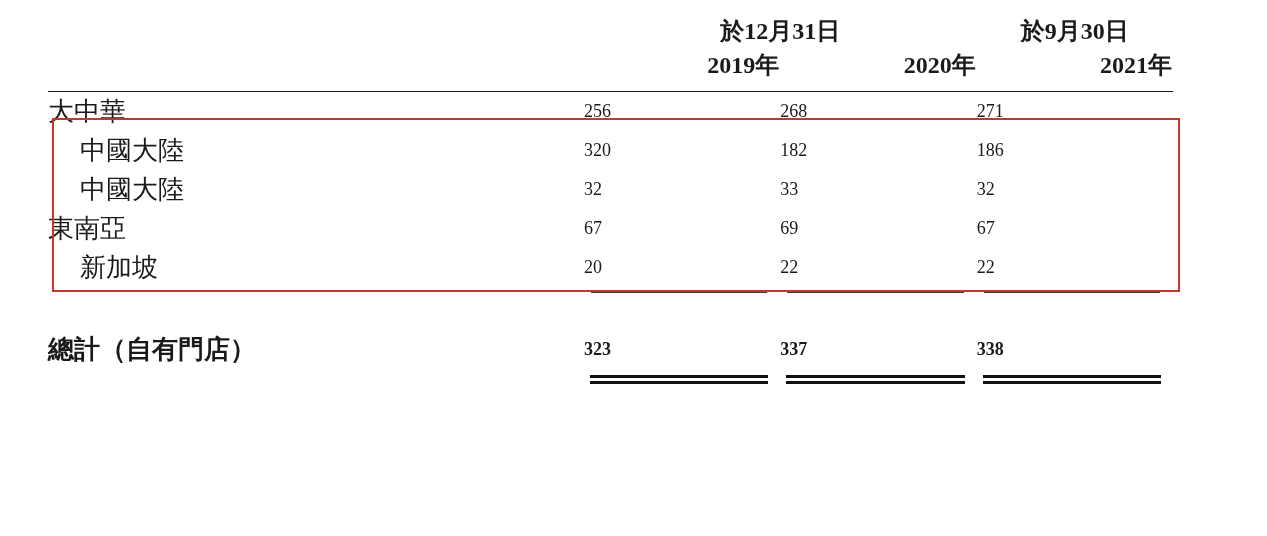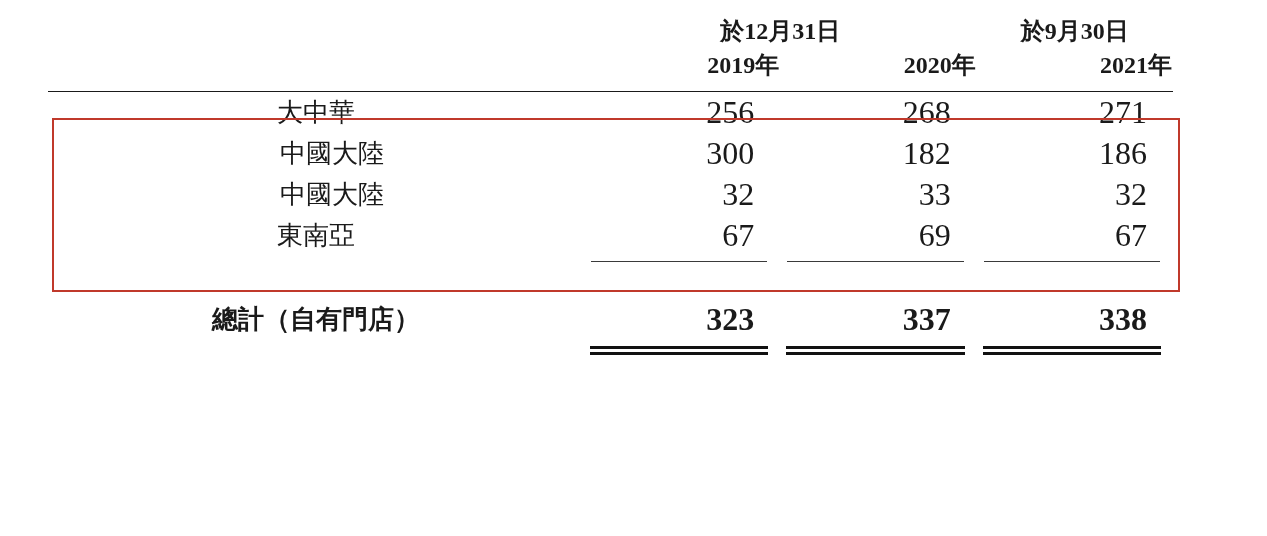--- a/index.html
+++ b/index.html
@@ -51,30 +51,29 @@
   .rule-row td {
     padding: 0;
     height: 1px;
   }
   .rule-line {
     height: 1px;
     background: #1a1a1a;
   }
 
   td.label {
-    text-align: center;
+    text-align: left;
     padding: 2px 0 2px 0;
     font-size: 26px;
     white-space: nowrap;
   }
   td.label.indent { padding-left: 32px; }
   td.num {
-    text-align: right;
     padding: 2px 26px 2px 0;
-    font-size: 32px;
+    font-size: 18px;
     font-variant-numeric: lining-nums;
     white-space: nowrap;
   }
   tr.total td.label {
     font-weight: bold;
     font-size: 26px;
     margin-top: 20px;
   }
   tr.total td.num {
     font-weight: bold;
@@ -137,35 +136,41 @@
     </thead>
     <tbody>
       <tr>
         <td class="label">大中華</td>
         <td class="num">256</td>
         <td class="num">268</td>
         <td class="num">271</td>
       </tr>
       <tr>
         <td class="label indent">中國大陸</td>
-        <td class="num">300</td>
+        <td class="num">320</td>
         <td class="num">182</td>
         <td class="num">186</td>
       </tr>
       <tr>
         <td class="label indent">中國大陸</td>
         <td class="num">32</td>
         <td class="num">33</td>
         <td class="num">32</td>
       </tr>
       <tr>
         <td class="label">東南亞</td>
         <td class="num">67</td>
         <td class="num">69</td>
         <td class="num">67</td>
+      </tr>
+      <tr>
+        <td class="label indent">新加坡</td>
+        <td class="num">20</td>
+        <td class="num">22</td>
+        <td class="num">22</td>
       </tr>
       <tr class="subtotal-rule">
         <td></td>
         <td>
             <div class="subrule"></div>
           </td>
         <td>
             <div class="subrule"></div>
           </td>
         <td>

